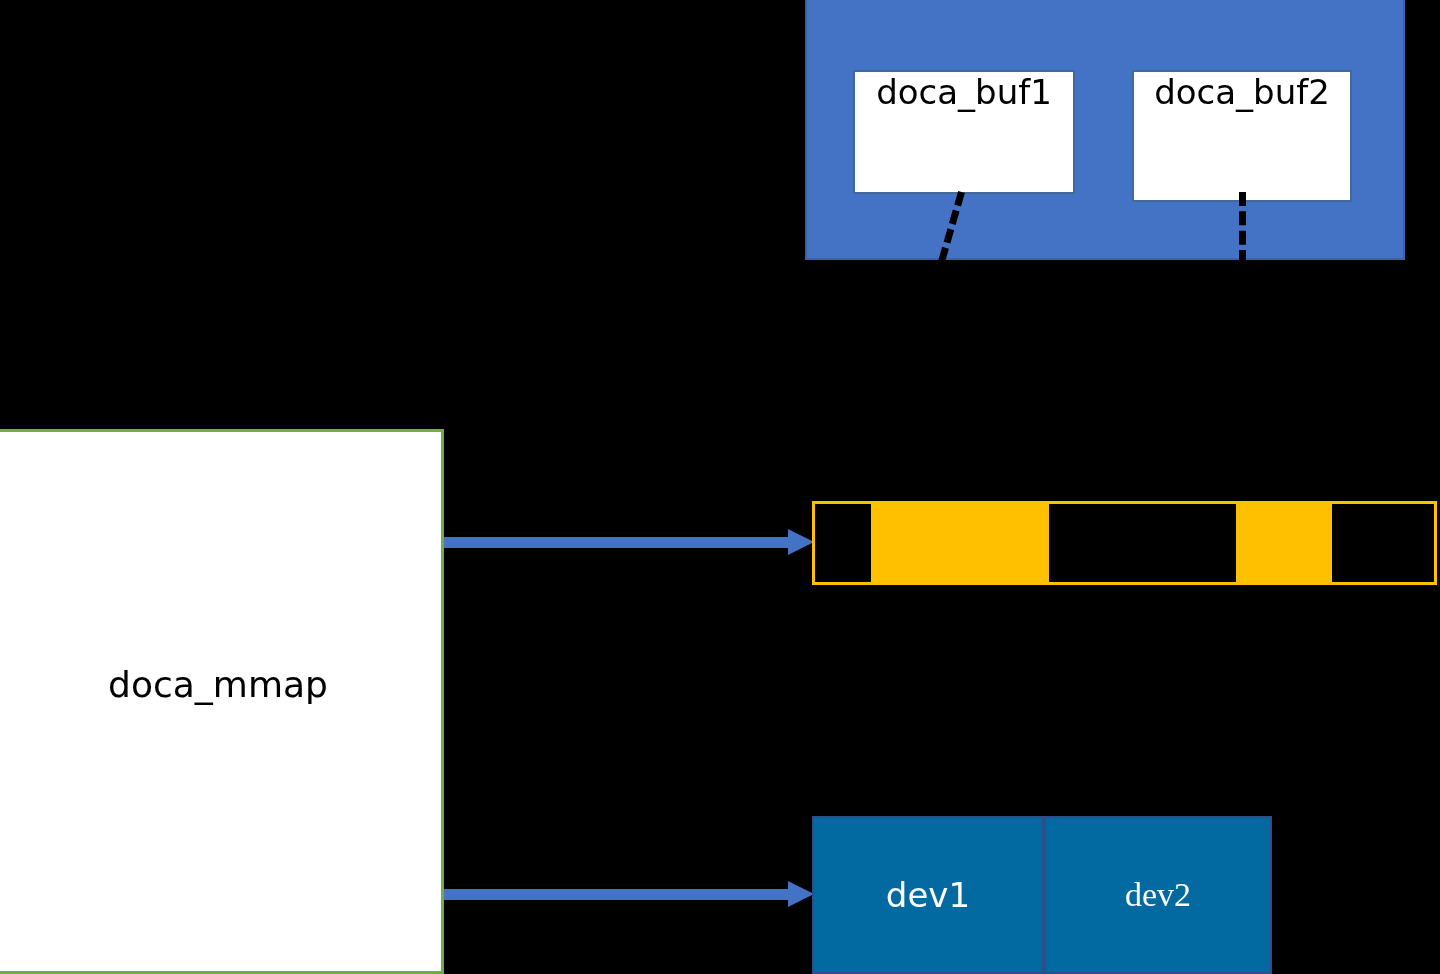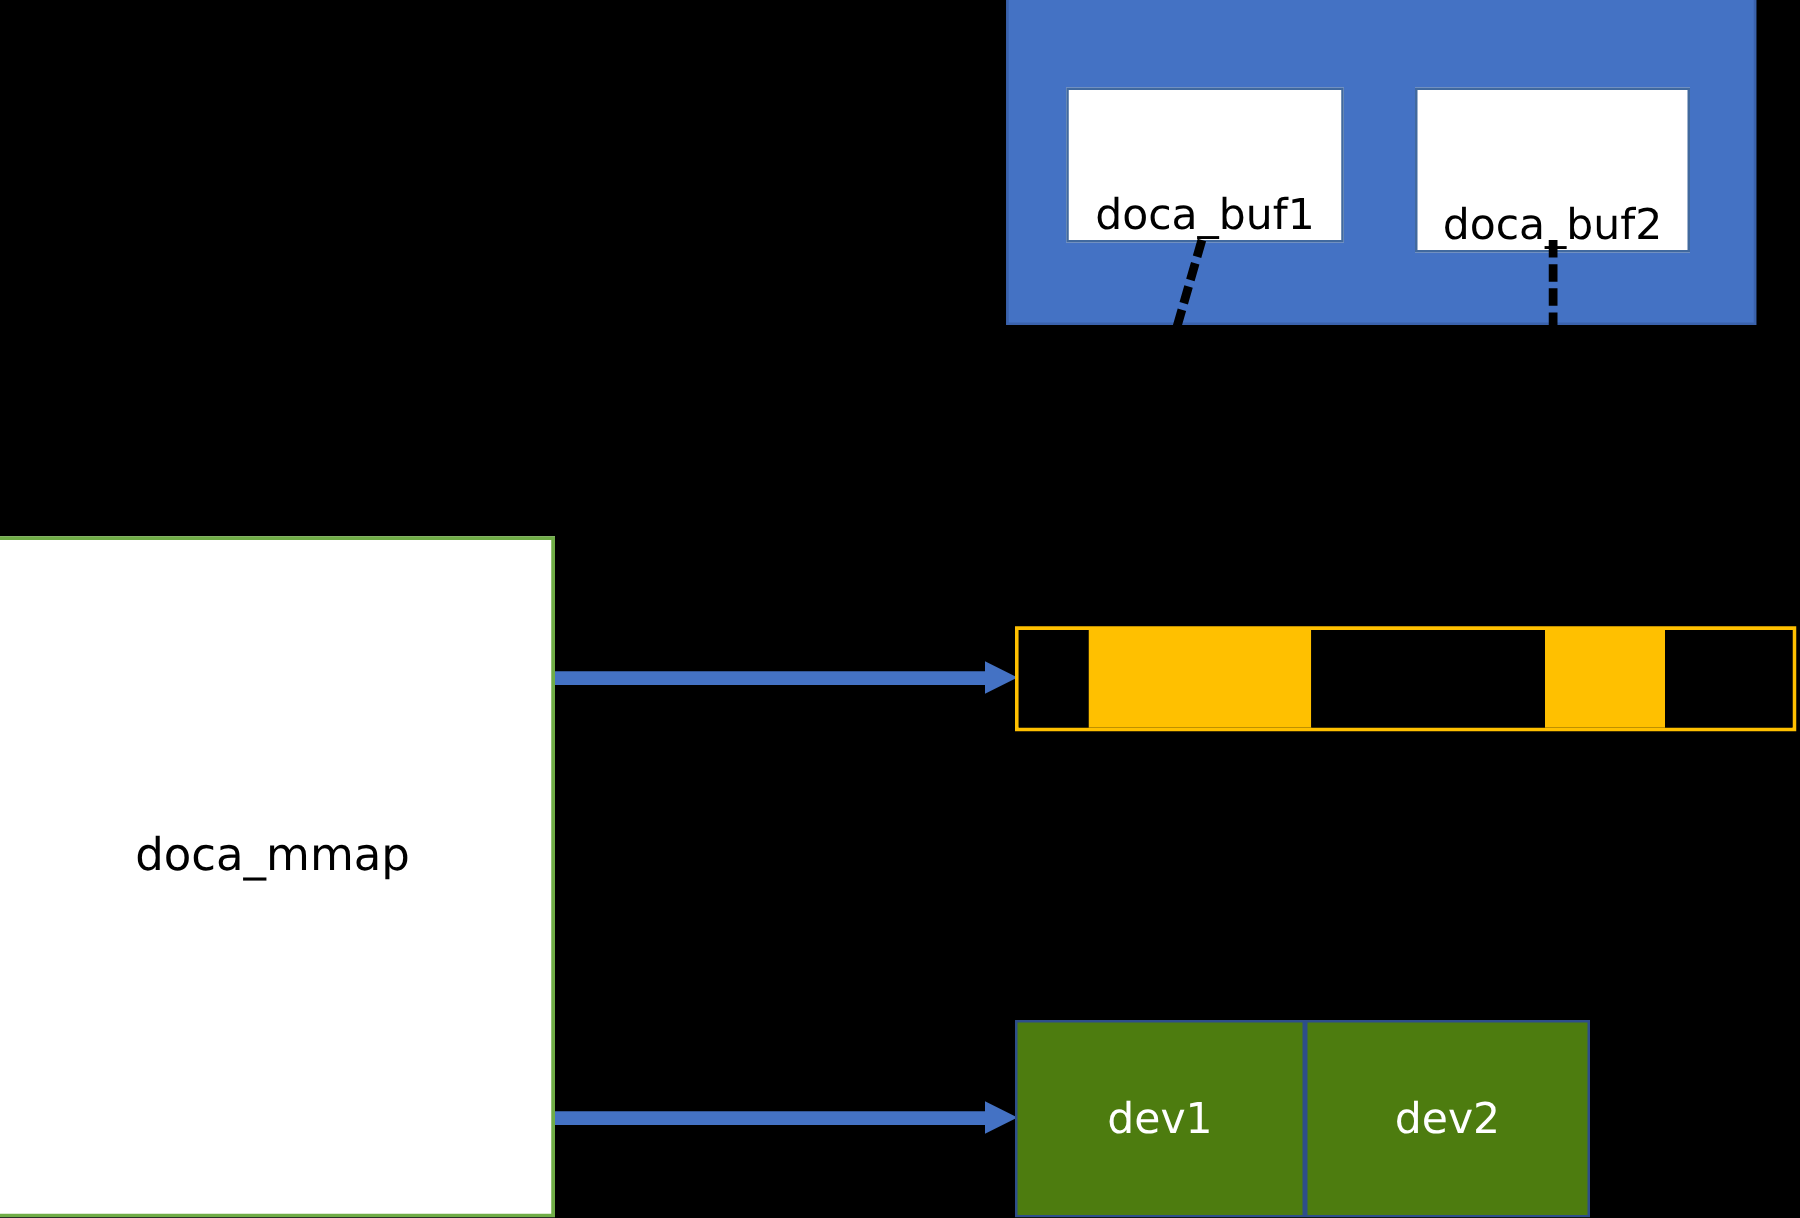--- a/index.html
+++ b/index.html
@@ -26,21 +26,21 @@
     background: #4472C4;
     border: 2px solid #3A62AC;
     box-sizing: border-box;
   }
   .buf-box {
     position: absolute;
     background: #FFFFFF;
     border: 2px solid #41699E;
     box-sizing: border-box;
     display: flex;
-    align-items: flex-end;
+    align-items: flex-start;
     justify-content: center;
     color: #000000;
     font-size: 34px;
   }
   .buf-box.b1 { left: 46px;  top: 74px; width: 222px; height: 124px; }
   .buf-box.b2 { left: 325px; top: 74px; width: 220px; height: 132px; }
 
   
   .dash-line {
     position: absolute;
@@ -117,31 +117,31 @@
   
   .dev-group {
     position: absolute;
     left: 812px;
     top: 816px;
     width: 460px;
     height: 158px;
     display: flex;
   }
   .dev-box {
-    background: #4d7c0f;
+    background: #0369a1;
     border: 2px solid #2E4E8A;
     box-sizing: border-box;
     display: flex;
     align-items: center;
     justify-content: center;
     color: #FFFFFF;
     font-size: 34px;
   }
   .dev-box.d1 { width: 232px; height: 100%; }
-  .dev-box.d2 { width: 228px; height: 100%; }
+  .dev-box.d2 { width: 228px; height: 100%; font-family: Liberation Serif, serif; }
 </style>
 </head>
 <body>
 
 <div id="canvas">
 
   <div class="buf-group">
     <div class="buf-box b1">
       <span>doca_buf1</span>
     </div>

